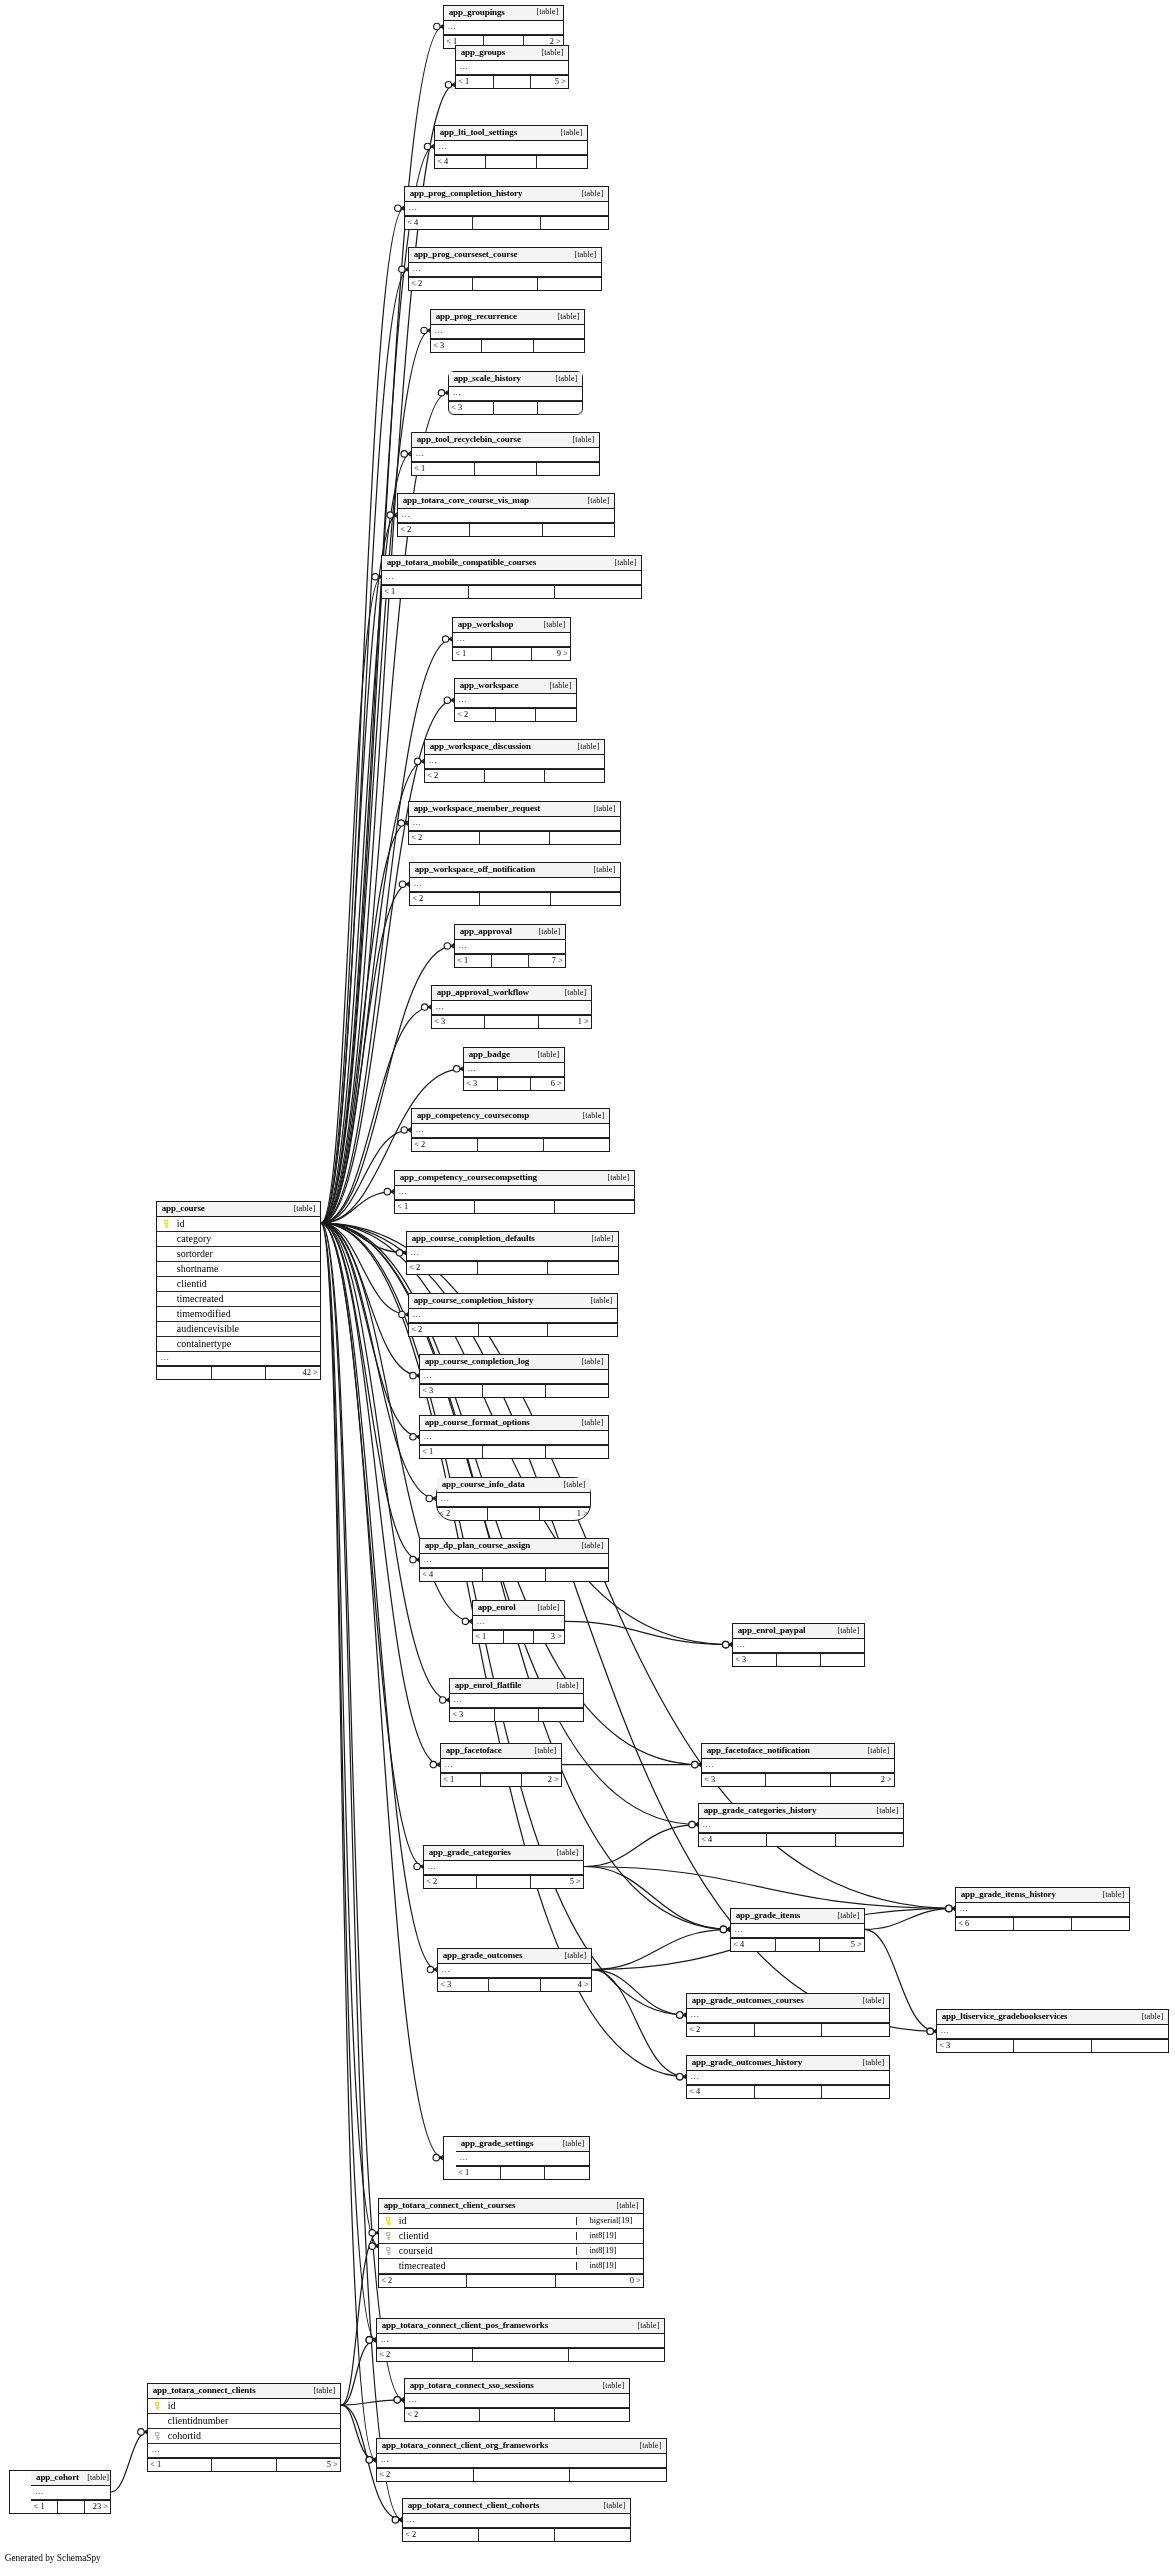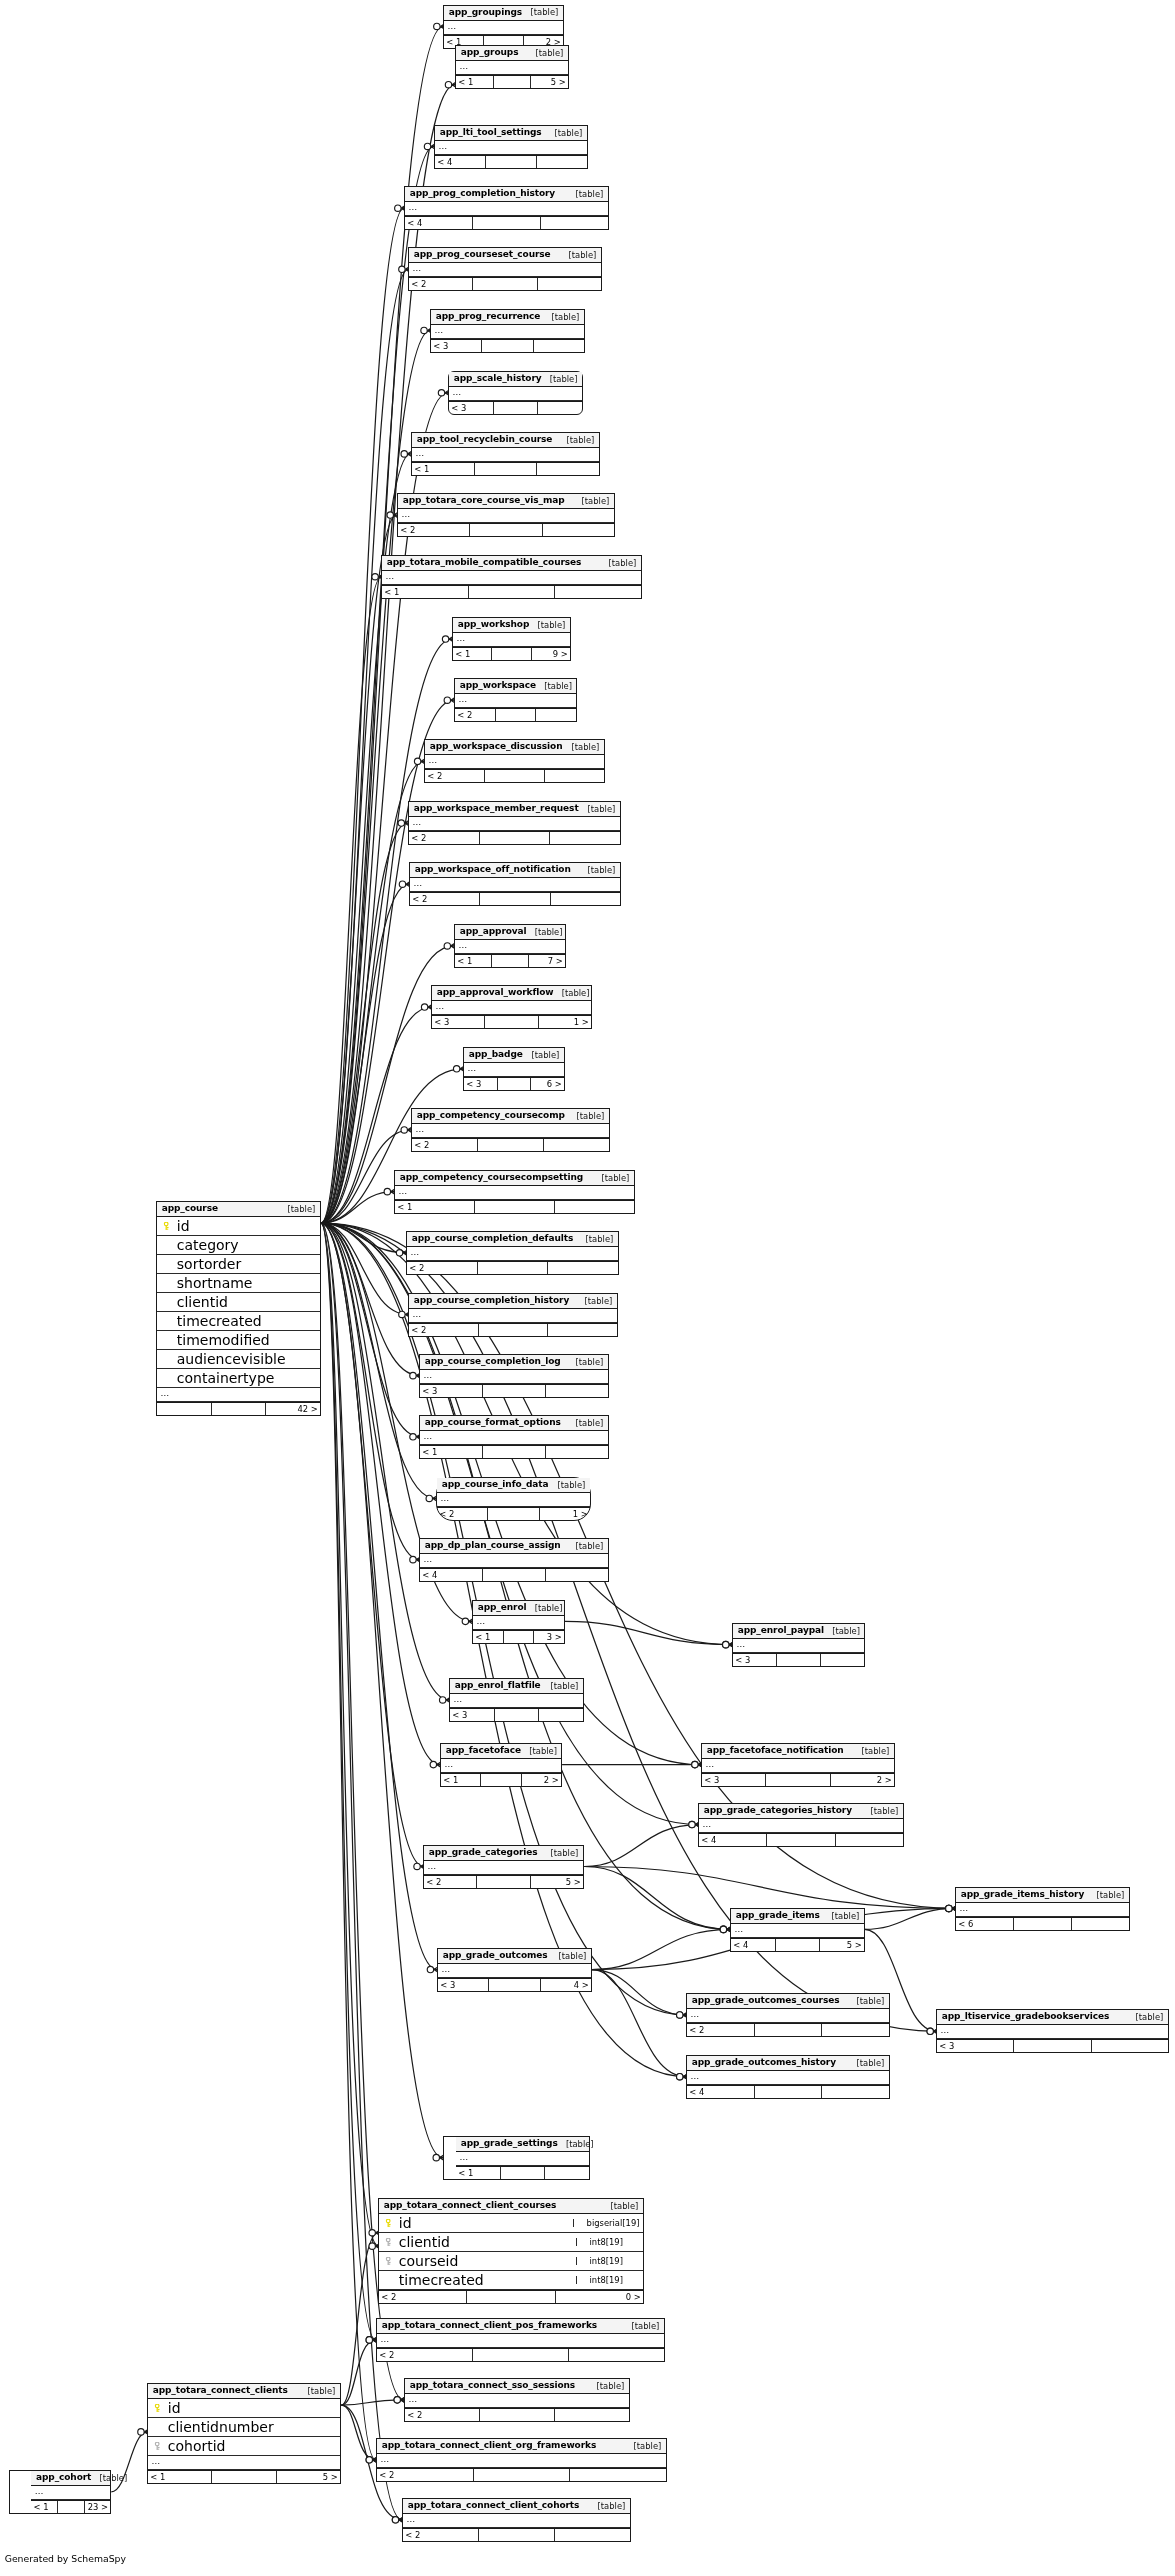--- a/index.html
+++ b/index.html
@@ -13,20 +13,21 @@
     width: 1176px;
     height: 2576px;
     position: relative;
     overflow: hidden;
   }
   #canvas {
     position: absolute;
     inset: 0;
     width: 960px;
     height: 2576px;
+    font-family: Liberation Serif, serif;
   }
   #edge-layer {
     position: absolute;
     left: 0;
     top: 0;
     width: 1176px;
     height: 2576px;
     pointer-events: none;
   }
   #node-layer {
@@ -82,21 +83,21 @@
   .tnode .trow .keycell {
     width: 11.6px;
     flex: 0 0 11.6px;
     display: flex;
     align-items: center;
     justify-content: center;
   }
   .tnode .trow .colname {
     flex: 1 1 auto;
     padding-left: 4.7px;
-    font-size: 14px;
+    font-size: 10px;
   }
   .tnode .trow .coltype {
     flex: 0 0 auto;
     font-size: 8.4px;
     border-left: 0.7px solid #2a2a2a;
     padding-left: 13px;
     margin-left: 22px;
     text-align: left;
     min-width: 50px;
   }

